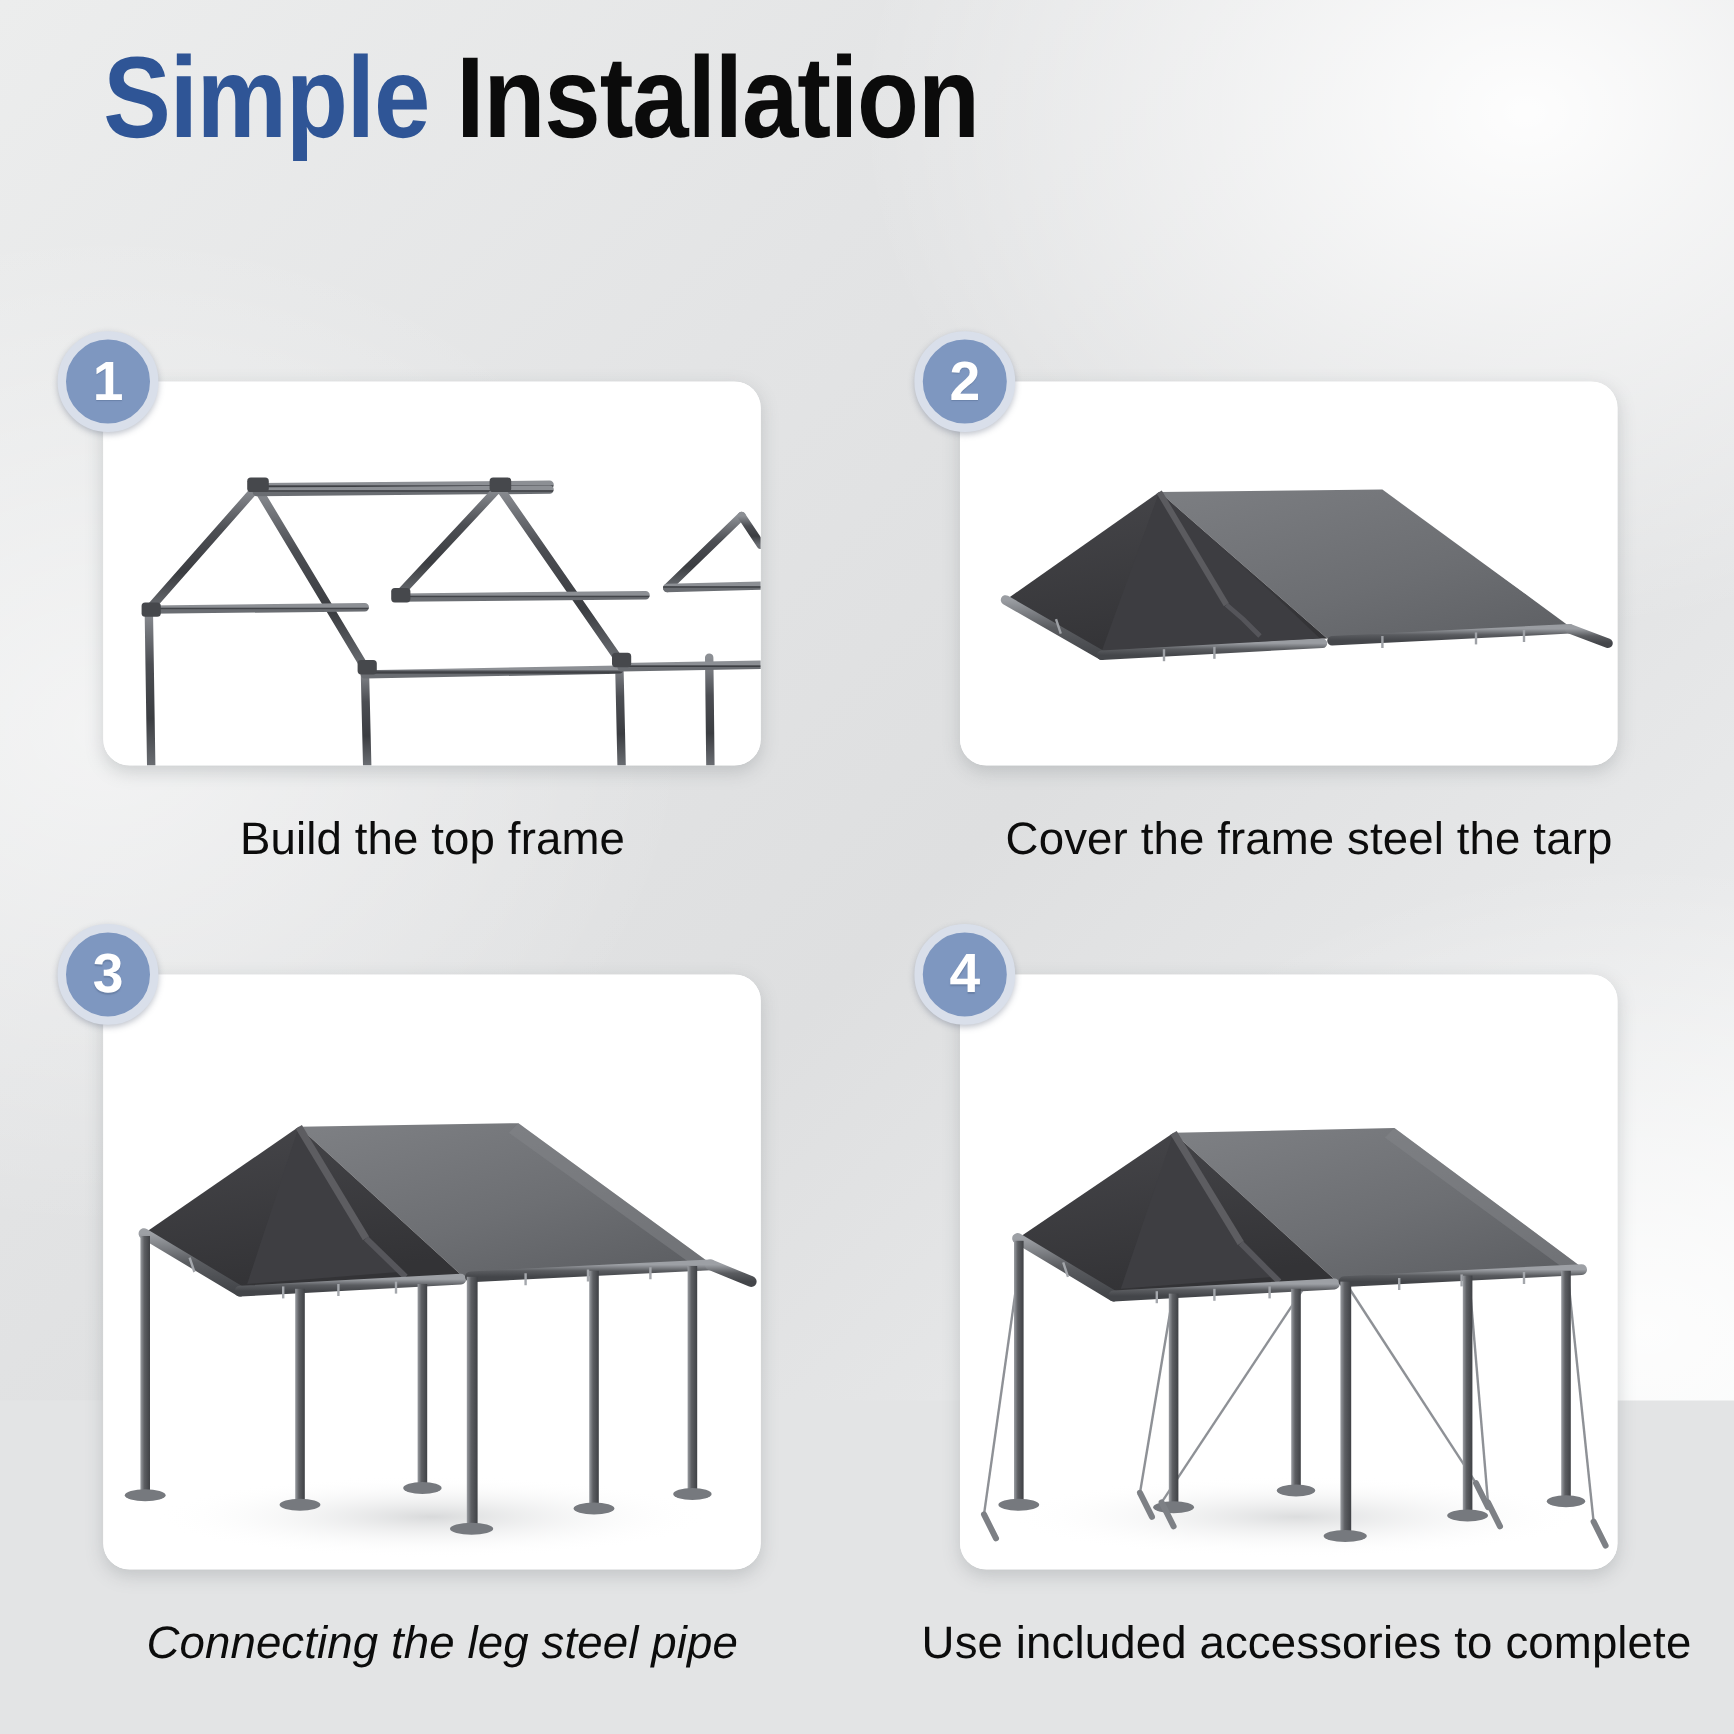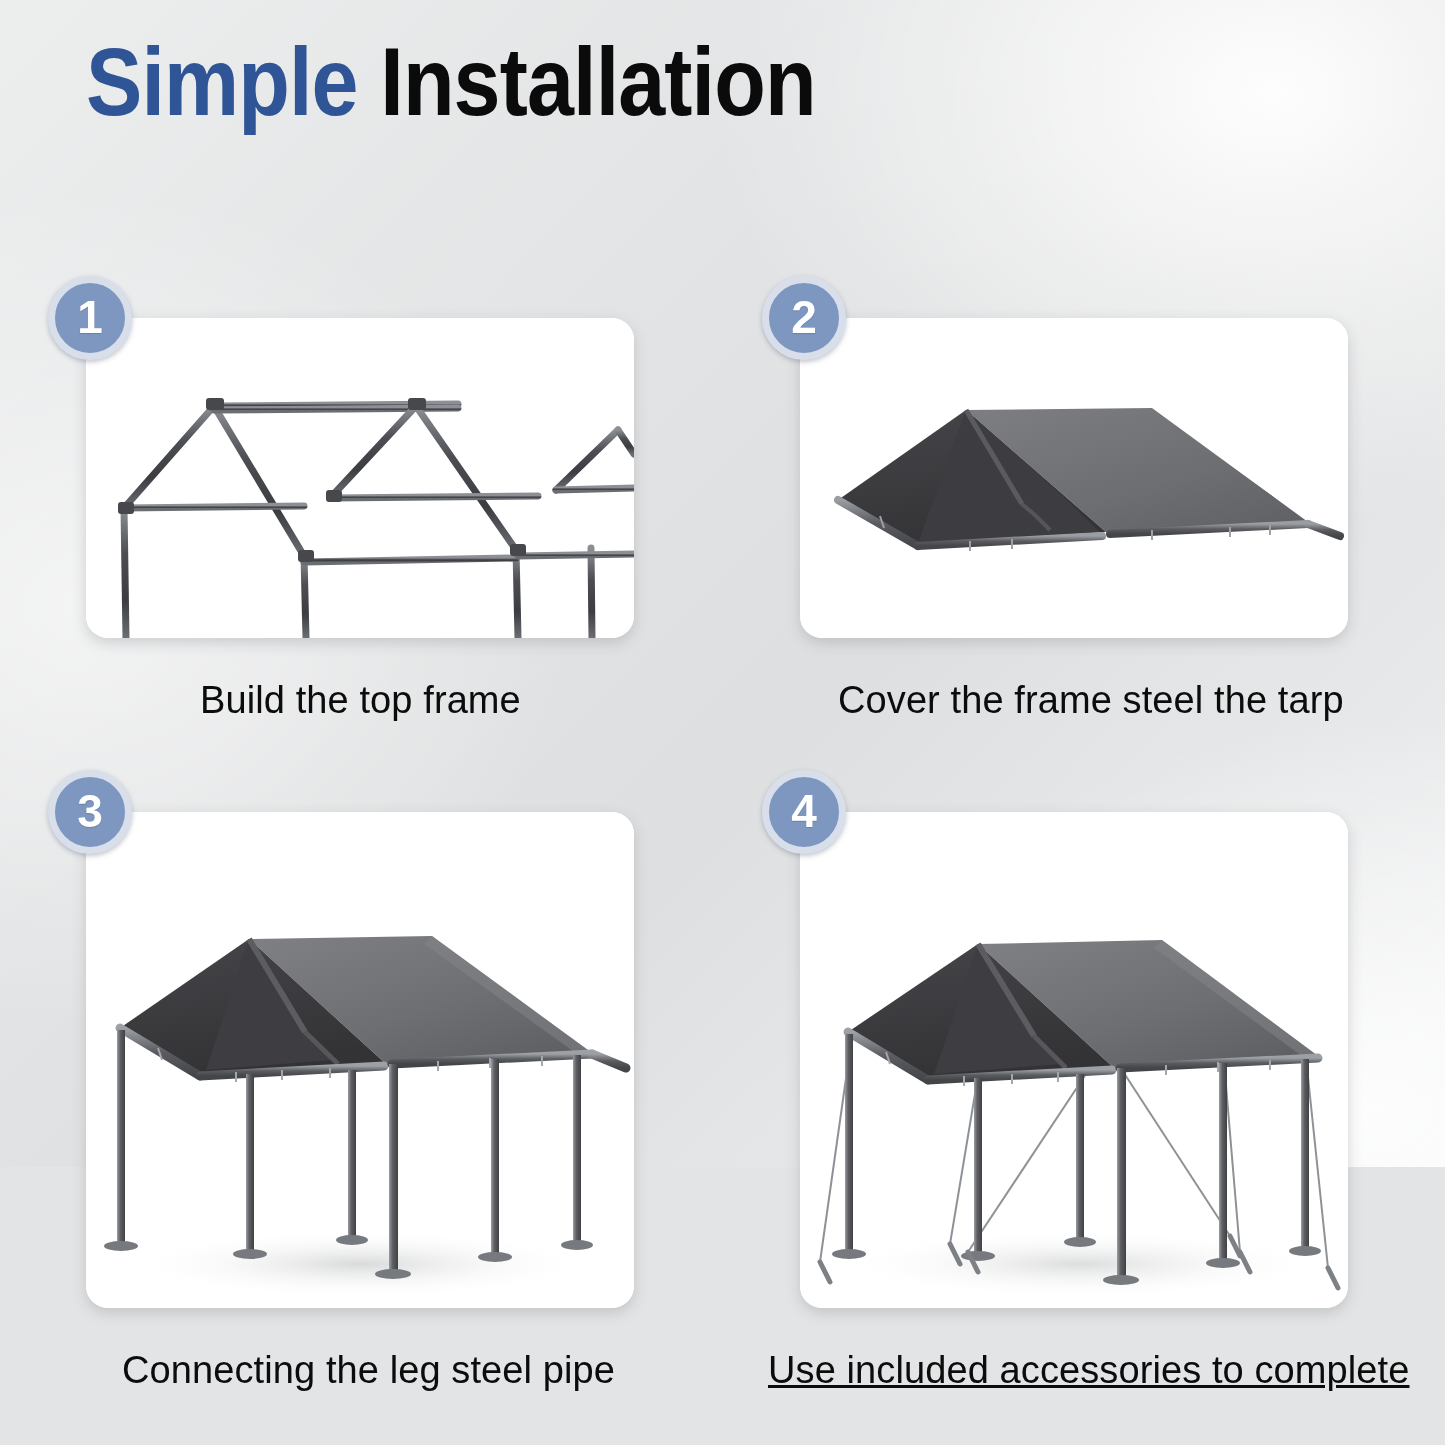--- a/index.html
+++ b/index.html
@@ -98,22 +98,22 @@
   .card-3 { left: 86px;  top: 812px; width: 548px; height: 496px; }
   .card-4 { left: 800px; top: 812px; width: 548px; height: 496px; }
 
   .badge-1 { left: 48px;  top: 276px; }
   .badge-2 { left: 762px; top: 276px; }
   .badge-3 { left: 48px;  top: 770px; }
   .badge-4 { left: 762px; top: 770px; }
 
   .cap-1 { left: 200px; top: 679px; }
   .cap-2 { left: 838px; top: 679px; }
-  .cap-3 { left: 122px; top: 1349px; }
-  .cap-4 { left: 768px; top: 1349px; text-decoration: underline; }
+  .cap-3 { left: 122px; top: 1349px; font-style: italic; }
+  .cap-4 { left: 768px; top: 1349px; }
 </style>
 </head>
 <body>
 
 <div id="page">
 
   <div class="title">
     <span class="w1">Simple</span>
     <span class="w2">Installation</span>
   </div>

